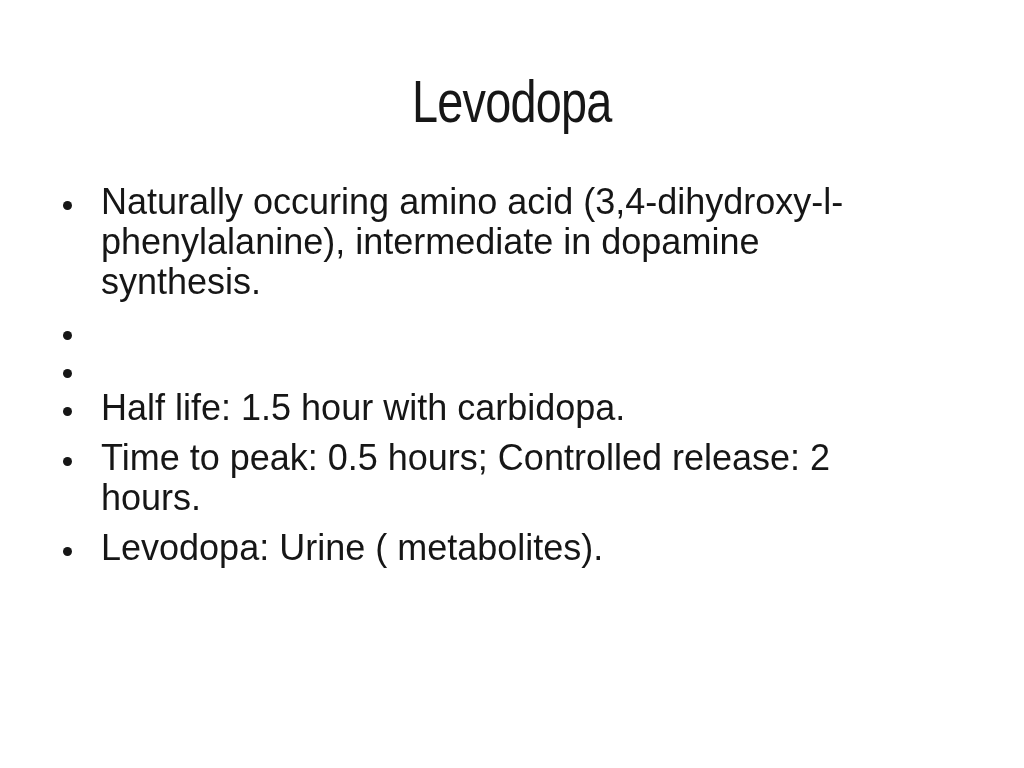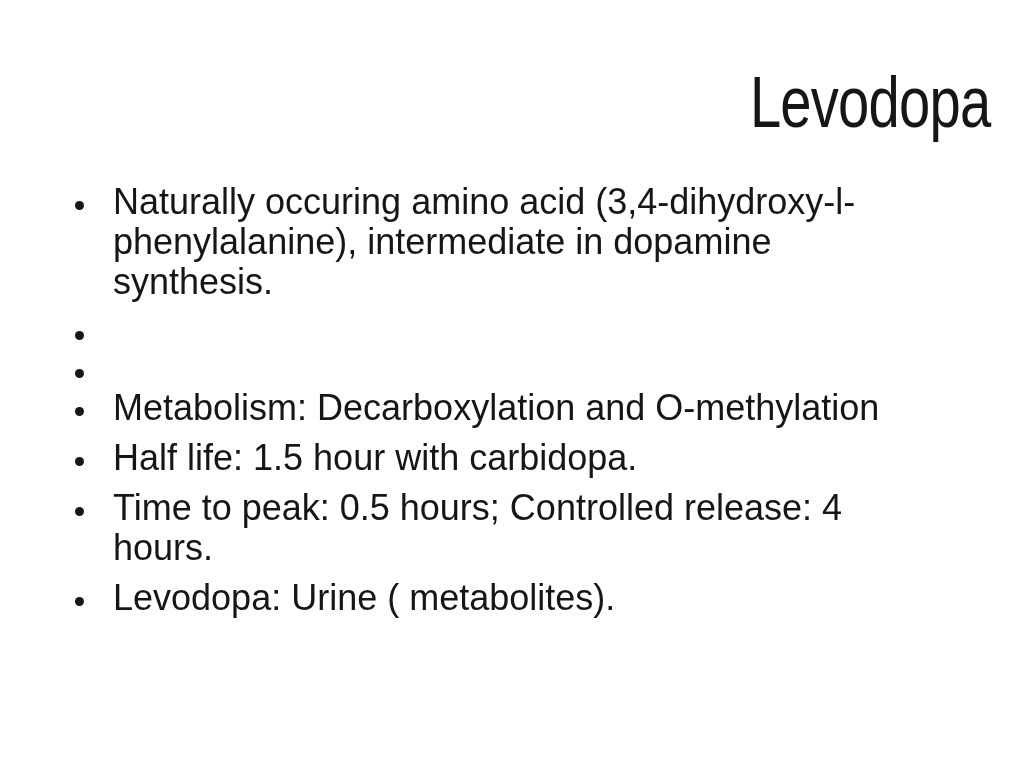--- a/index.html
+++ b/index.html
@@ -15,37 +15,36 @@
   .slide {
     position: relative;
     width: 1024px;
     height: 768px;
     background: #ffffff;
     color: #161616;
     overflow: hidden;
   }
   .slide-title {
     margin: 59px 0 0 0;
-    text-align: right;
-    font-size: 72px;
+    text-align: center;
+    font-size: 60px;
     line-height: 86px;
     font-weight: 400;
     white-space: nowrap;
   }
   .slide-title .title-text {
     display: inline-block;
     transform: scaleX(0.78);
     transform-origin: 50% 50%;
     letter-spacing: -1px;
   }
   .bullet-list {
     margin-top: 37px;
     padding-left: 63px;
     padding-right: 10px;
-    margin-left: 12px;
   }
   .bullet-item {
     display: flex;
     align-items: flex-start;
     margin-top: 10px;
   }
   .bullet-item:first-child {
     margin-top: 0;
   }
   .bullet-dot {
@@ -83,33 +82,29 @@
     </div>
 
     <div class="bullet-item">
       <span class="bullet-dot" style="background: rgb(22, 22, 22);"></span>
     </div>
 
     <div class="bullet-item">
       <span class="bullet-dot" style="background: rgb(22, 22, 22);"></span>
     </div>
 
-    <div class="bullet-item">
-      <span class="bullet-dot" style="background: rgb(22, 22, 22);"></span>
-      <div class="bullet-text">Metabolism: Decarboxylation and O-methylation</div>
-    </div>
 
     <div class="bullet-item">
       <span class="bullet-dot" style="background: rgb(22, 22, 22);"></span>
       <div class="bullet-text">Half life: 1.5 hour with carbidopa.</div>
     </div>
 
     <div class="bullet-item">
       <span class="bullet-dot" style="background: rgb(22, 22, 22);"></span>
-      <div class="bullet-text">Time to peak: 0.5 hours; Controlled release: 4
+      <div class="bullet-text">Time to peak: 0.5 hours; Controlled release: 2
 hours.</div>
     </div>
 
     <div class="bullet-item">
       <span class="bullet-dot" style="background: rgb(22, 22, 22);"></span>
       <div class="bullet-text">Levodopa: Urine ( metabolites).</div>
     </div>
 
   </div>
 </div>

